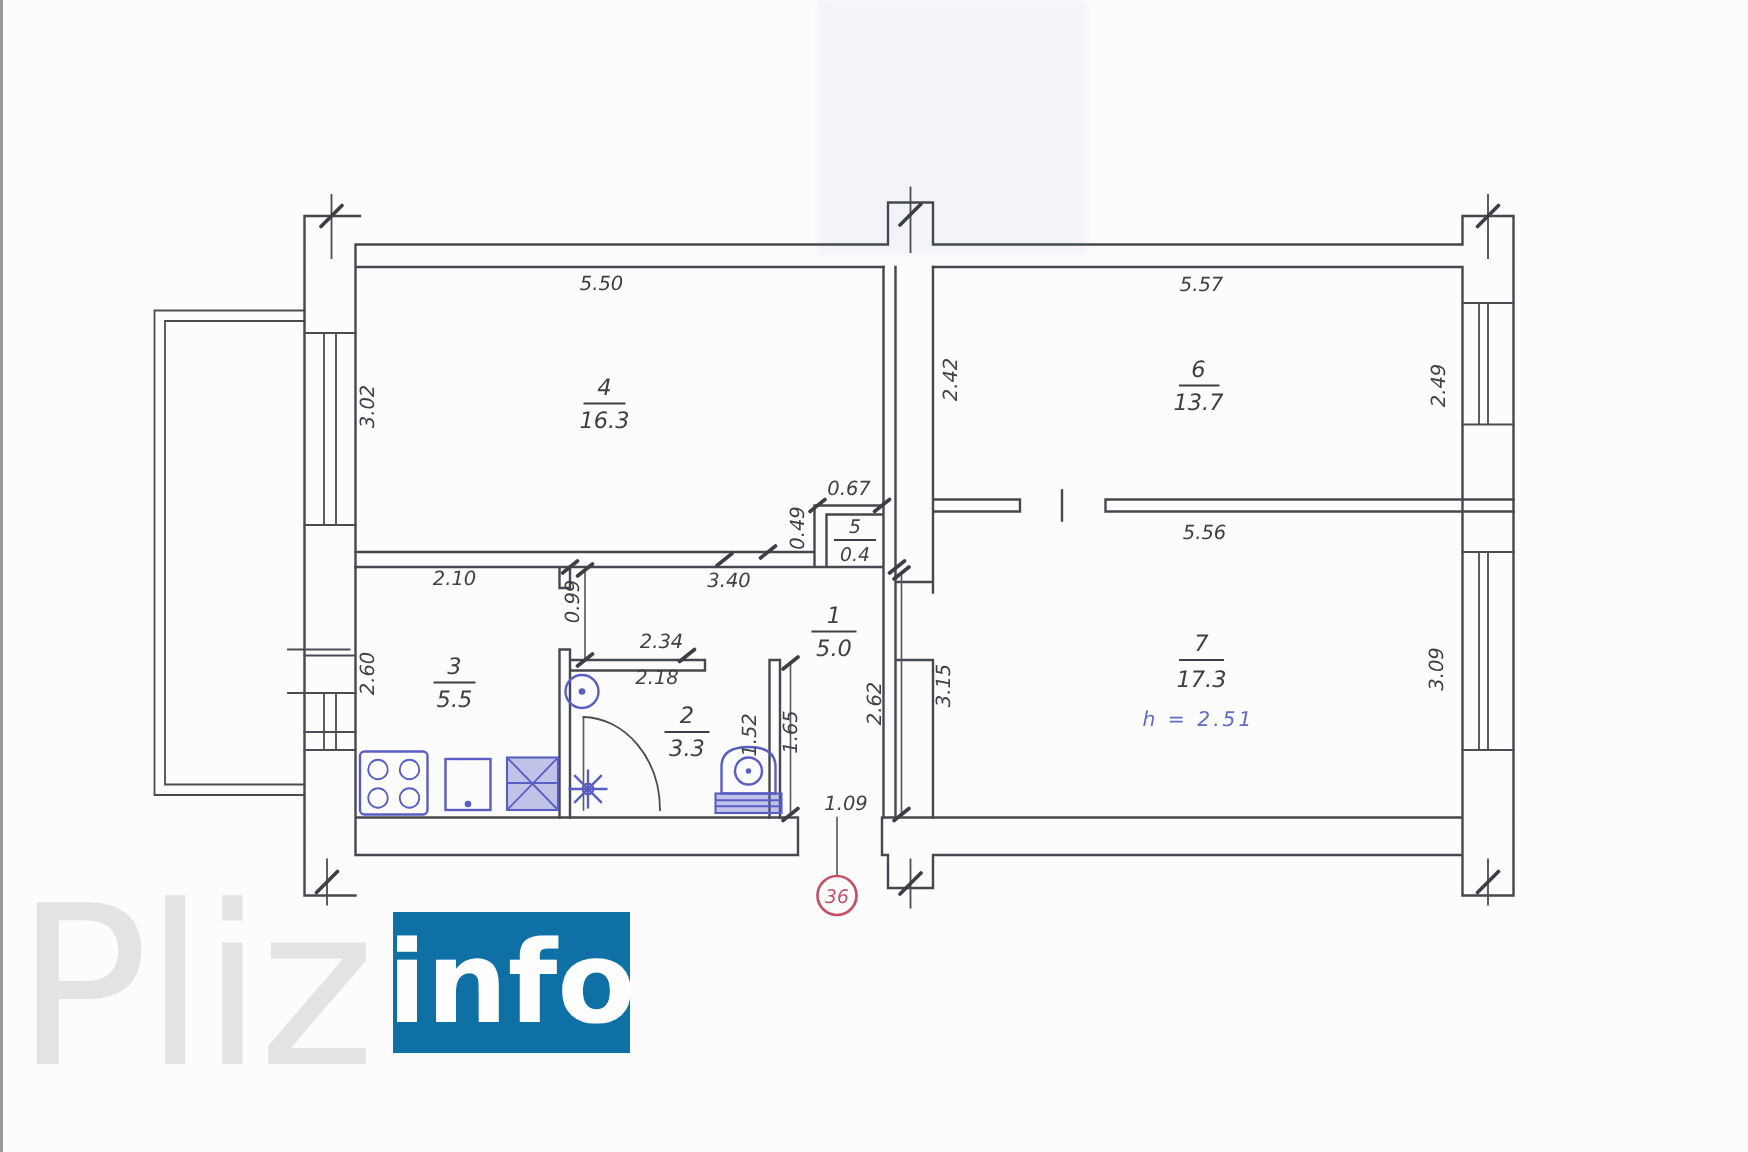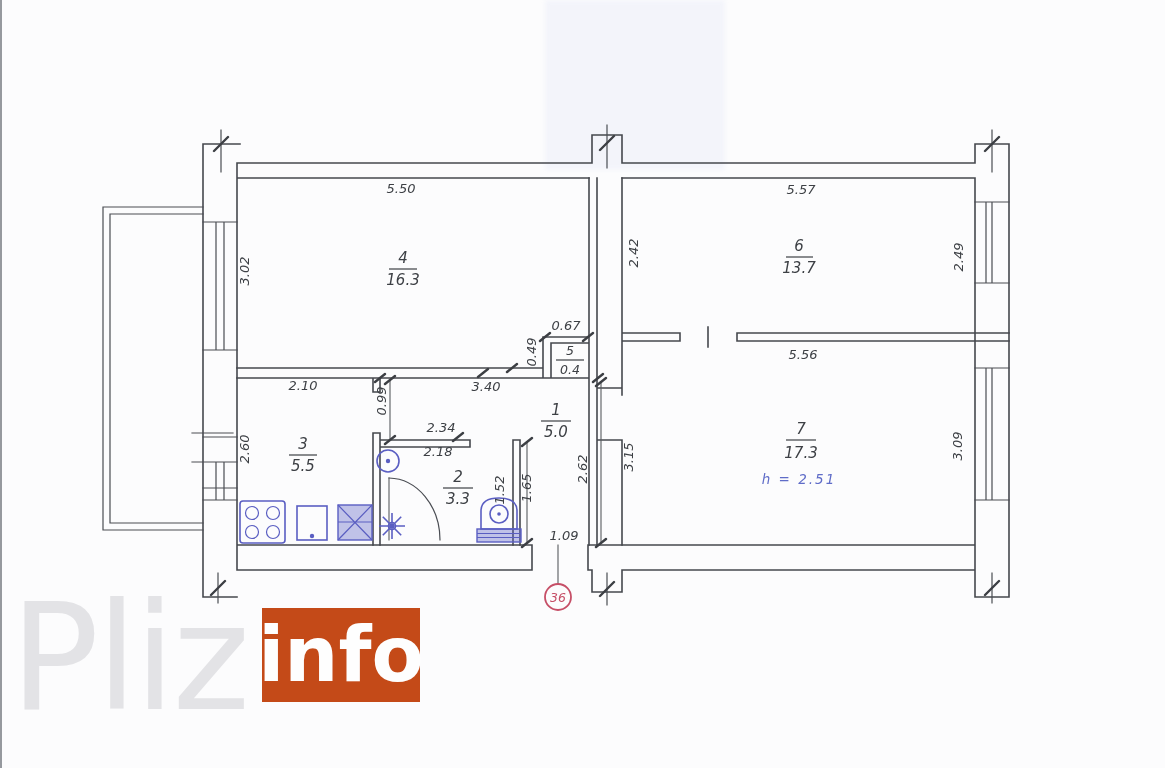--- a/index.html
+++ b/index.html
@@ -8,21 +8,21 @@
     background:#fcfcfd;font-family:"DejaVu Sans",sans-serif;
   }
   .edge-left{position:absolute;left:0;top:0;width:2px;height:768px;background:#84878d;opacity:.85;}
   .tint{position:absolute;left:545px;top:0;width:180px;height:170px;background:#e9ecf8;opacity:.45;filter:blur(2px);}
   
   .wm-dom{position:absolute;left:22px;top:556px;font-size:42px;font-weight:bold;
     color:#adaeb1;letter-spacing:4px;line-height:1;}
   .wm-pliz{position:absolute;left:10px;top:584px;font-size:148px;font-weight:normal;
     color:#e3e3e6;letter-spacing:-3px;line-height:1;}
   .wm-info-block{position:absolute;left:262px;top:608px;width:158px;height:94px;
-    background:#c2410c;opacity:.95;display:flex;align-items:center;justify-content:center;}
+    background:#0369a1;opacity:.95;display:flex;align-items:center;justify-content:center;}
   .wm-info{color:#ffffff;font-size:76px;font-weight:bold;line-height:1;}
   svg.plan{position:absolute;left:0;top:0;}
   .w  {stroke:#45484e;stroke-width:1.6;fill:none;stroke-linecap:square;}
   .w2 {stroke:#4a4d53;stroke-width:1.2;fill:none;stroke-linecap:square;}
   .aux{stroke:#585b60;stroke-width:1.1;fill:none;stroke-linecap:square;}
   .tick{stroke:#3c3f44;stroke-width:2.4;fill:none;stroke-linecap:round;}
   .fix{stroke:#5a5ec2;stroke-width:1.6;fill:none;}
   .fixfill{fill:rgba(95,99,198,.38);stroke:#5a5ec2;stroke-width:1.4;}
   .fixthin{stroke:#5a5ec2;stroke-width:1.2;fill:none;}
   .dim{font:italic 13px "DejaVu Sans",sans-serif;fill:#3d4045;}

